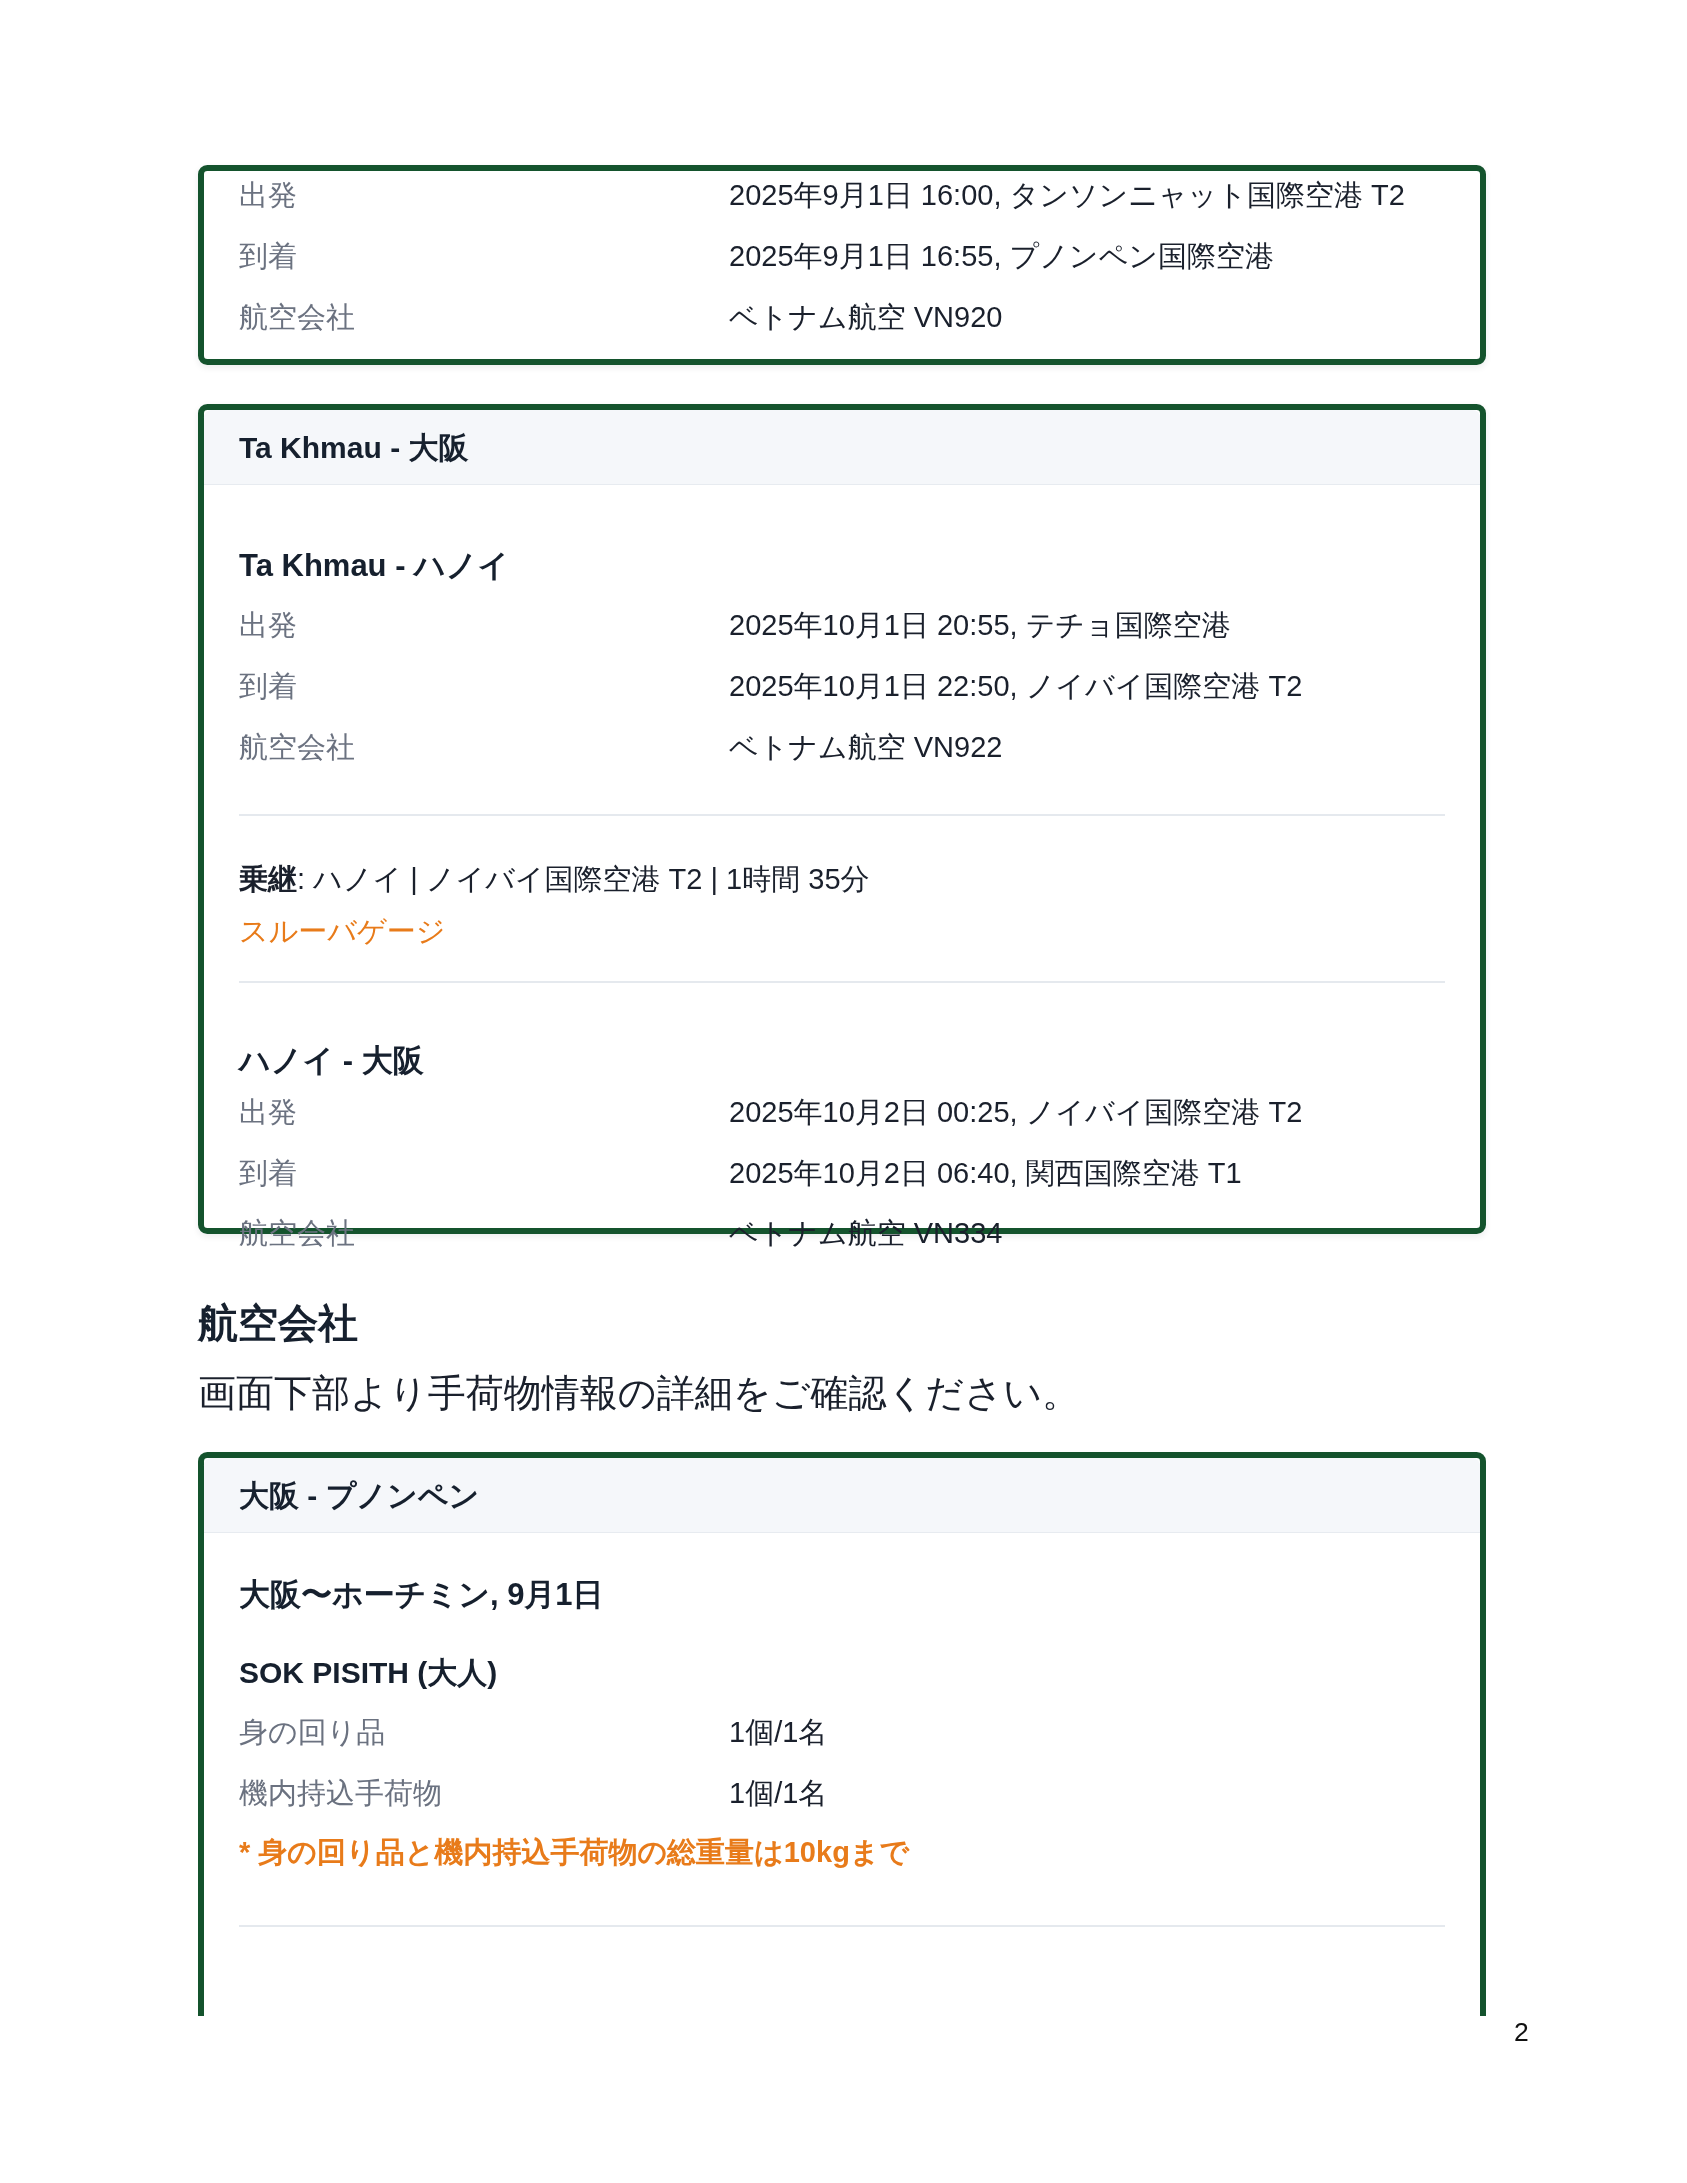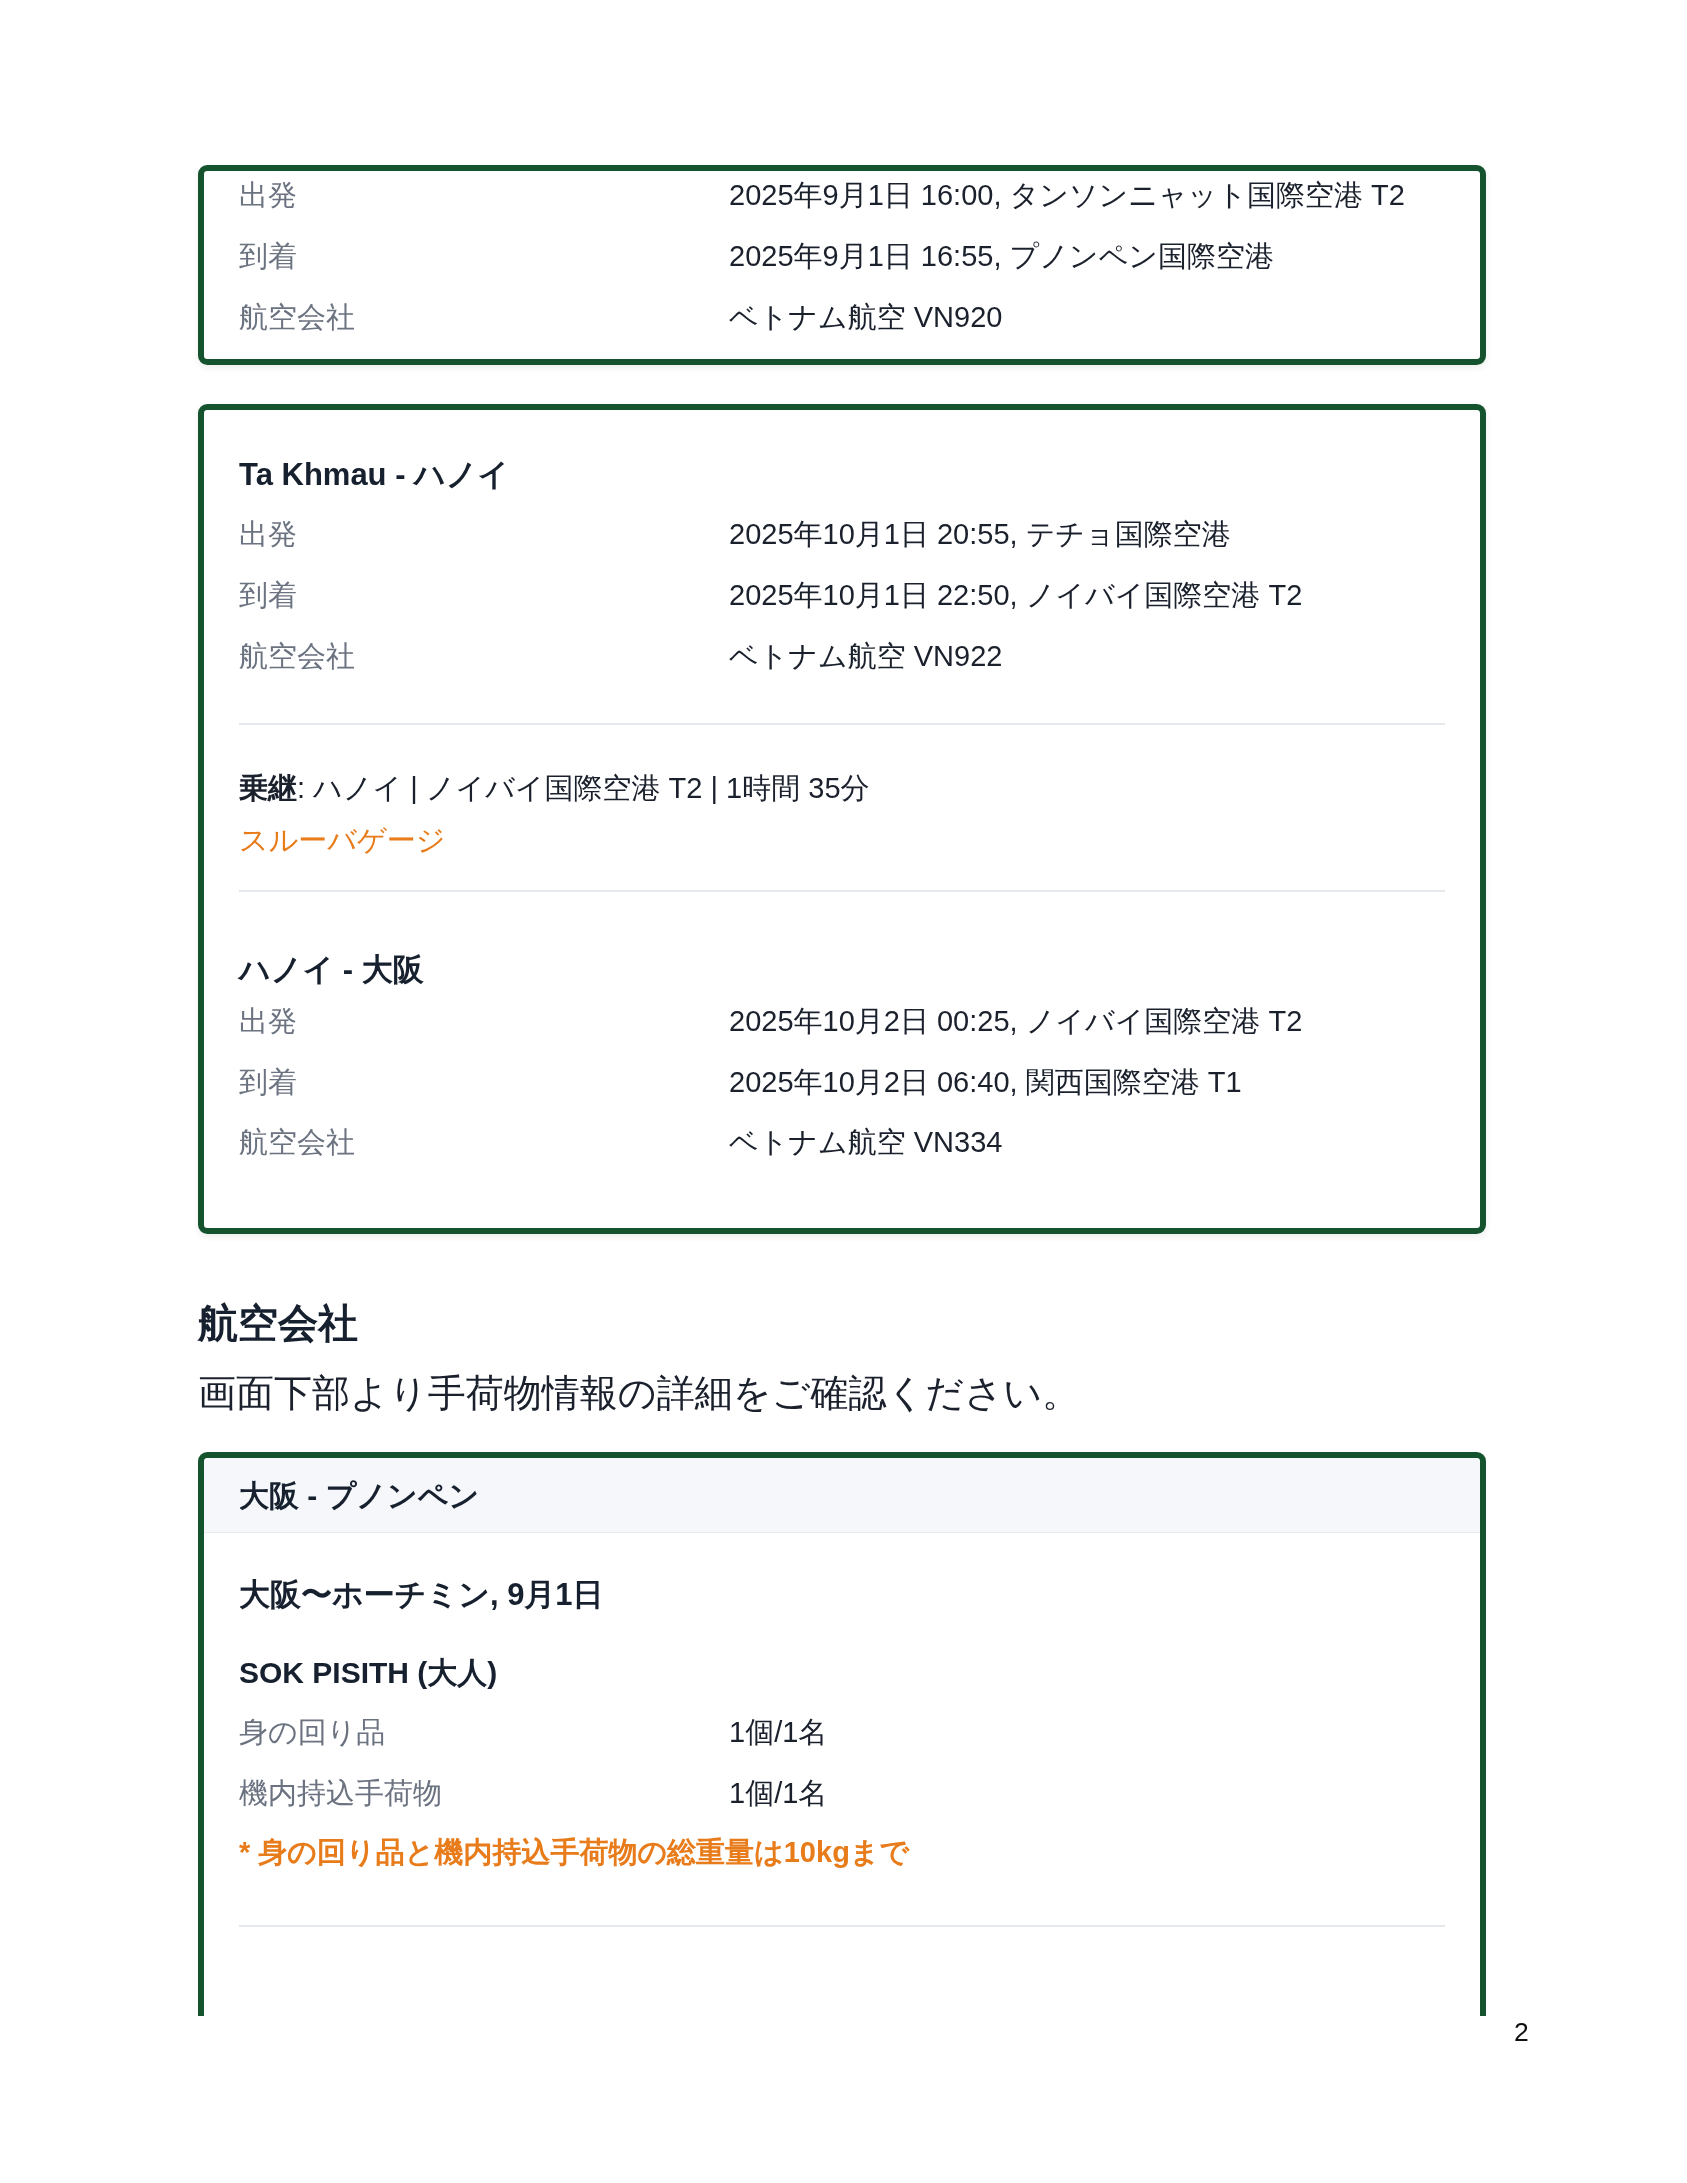--- a/index.html
+++ b/index.html
@@ -70,22 +70,25 @@
         <span class="lbl">到着</span>
         <span class="val">2025年9月1日 16:55, プノンペン国際空港</span>
       </div>
       <div class="row" style="margin-top:29px;">
         <span class="lbl">航空会社</span>
         <span class="val">ベトナム航空 VN920</span>
       </div>
     </section>
 
     <section class="card" style="top:404px; height:830px;">
+      <div class="card-header">
+        <span>Ta Khmau - 大阪</span>
+      </div>
 
-      <h3 class="sub" style="margin-top:48px;">Ta Khmau - ハノイ</h3>
+      <h3 class="sub" style="margin-top:64px;">Ta Khmau - ハノイ</h3>
 
       <div class="row" style="margin-top:27px;">
         <span class="lbl">出発</span>
         <span class="val">2025年10月1日 20:55, テチョ国際空港</span>
       </div>
       <div class="row" style="margin-top:29px;">
         <span class="lbl">到着</span>
         <span class="val">2025年10月1日 22:50, ノイバイ国際空港 T2</span>
       </div>
       <div class="row" style="margin-top:29px;">

